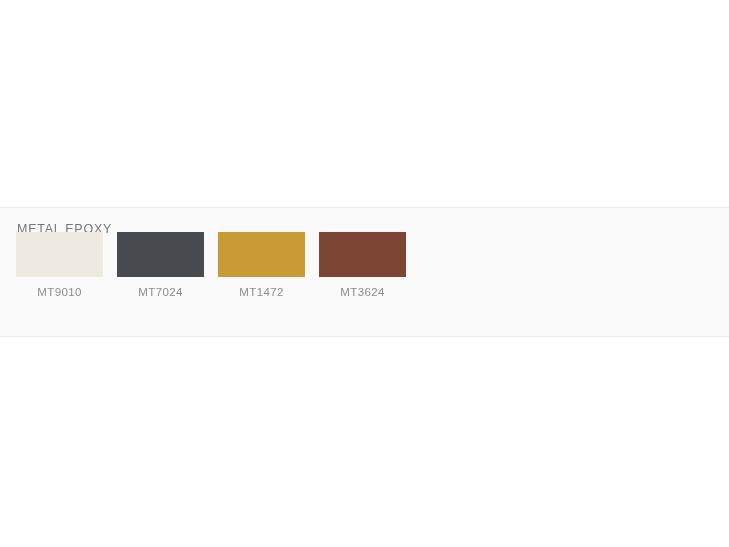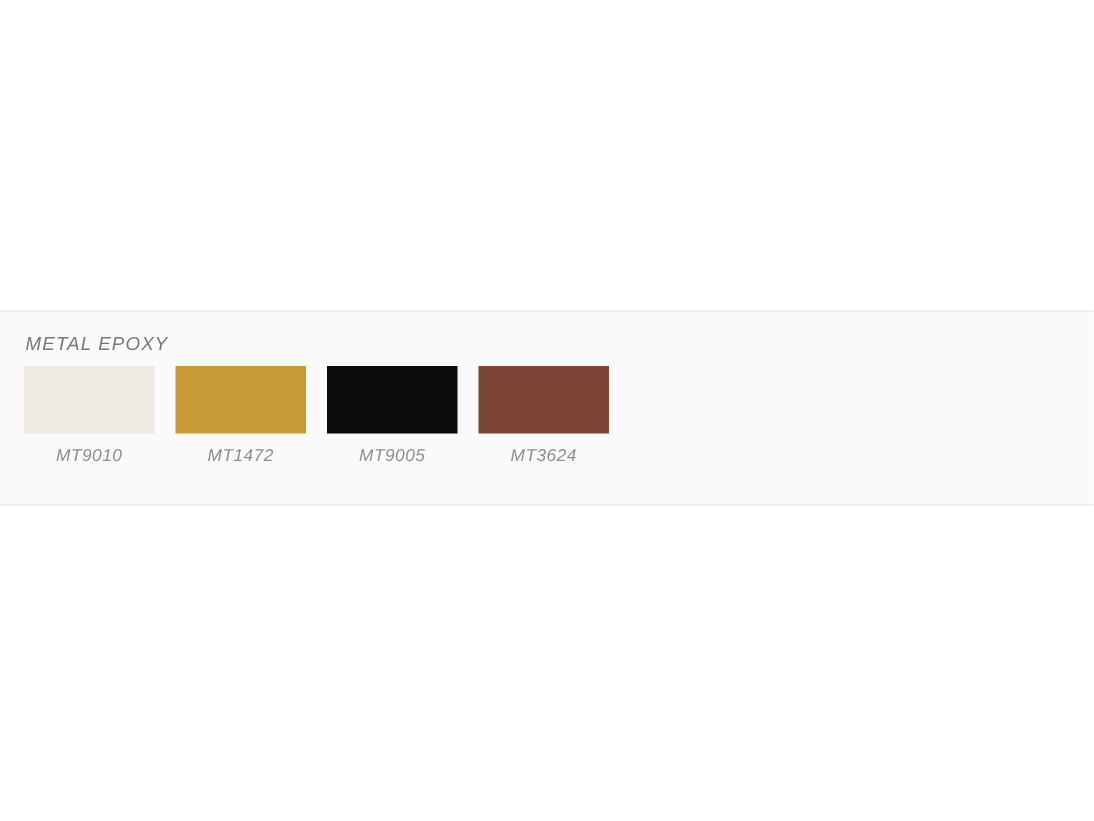--- a/index.html
+++ b/index.html
@@ -34,21 +34,21 @@
     font-size: 12.5px;
     letter-spacing: 0.75px;
     color: #77767a;
     font-weight: 400;
     white-space: nowrap;
   }
 
   #swatch-row {
     position: absolute;
     left: 16px;
-    top: 36px;
+    top: 24px;
     right: 0;
     display: flex;
     gap: 14px;
   }
 
   .swatch-item {
     width: 87px;
     display: flex;
     flex-direction: column;
     align-items: center;
@@ -65,43 +65,43 @@
     font-size: 11.5px;
     color: #8d8d8d;
     letter-spacing: 0.35px;
     text-align: center;
     white-space: nowrap;
   }
 </style>
 </head>
 <body>
 
-<div id="palette-panel" style="background-color: rgb(250, 250, 250); border-top-color: rgb(236, 236, 236); border-bottom-color: rgb(236, 236, 236); font-style: italic;">
+<div id="palette-panel" style="background-color: rgb(250, 250, 250); border-top-color: rgb(236, 236, 236); border-bottom-color: rgb(236, 236, 236);">
 
   <div id="panel-title" style="color: rgb(119, 118, 122);">METAL EPOXY</div>
 
   <div id="swatch-row">
 
     <div class="swatch-item">
       <span class="swatch-chip" style="background-color:#efeae1;"></span>
       <span class="swatch-label" style="color: rgb(141, 141, 141);">MT9010</span>
     </div>
 
+    <div class="swatch-item">
+      <span class="swatch-chip" style="background-color:#474a4f;"></span>
+      <span class="swatch-label" style="color: rgb(141, 141, 141);">MT7024</span>
+    </div>
 
 
     <div class="swatch-item">
       <span class="swatch-chip" style="background-color:#c99b36;"></span>
       <span class="swatch-label" style="color: rgb(141, 141, 141); text-align: center;">MT1472</span>
     </div>
 
 
-    <div class="swatch-item">
-      <span class="swatch-chip" style="background-color:#0d0c0d;"></span>
-      <span class="swatch-label" style="color: rgb(141, 141, 141);">MT9005</span>
-    </div>
 
     <div class="swatch-item">
       <span class="swatch-chip" style="background-color:#7d4534;"></span>
       <span class="swatch-label" style="color: rgb(141, 141, 141);">MT3624</span>
     </div>
 
   </div>
 </div>
 
 </body></html>

